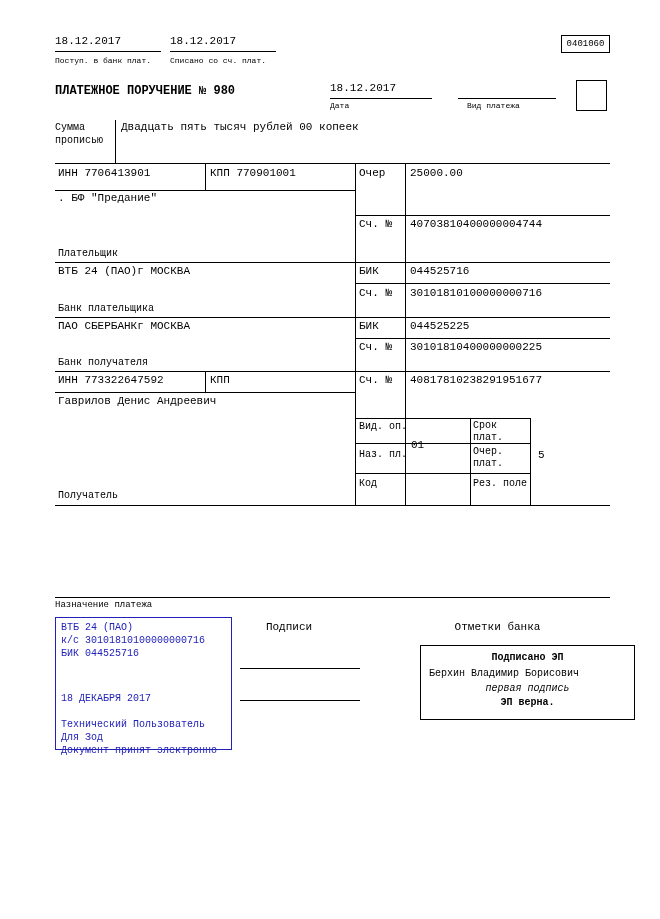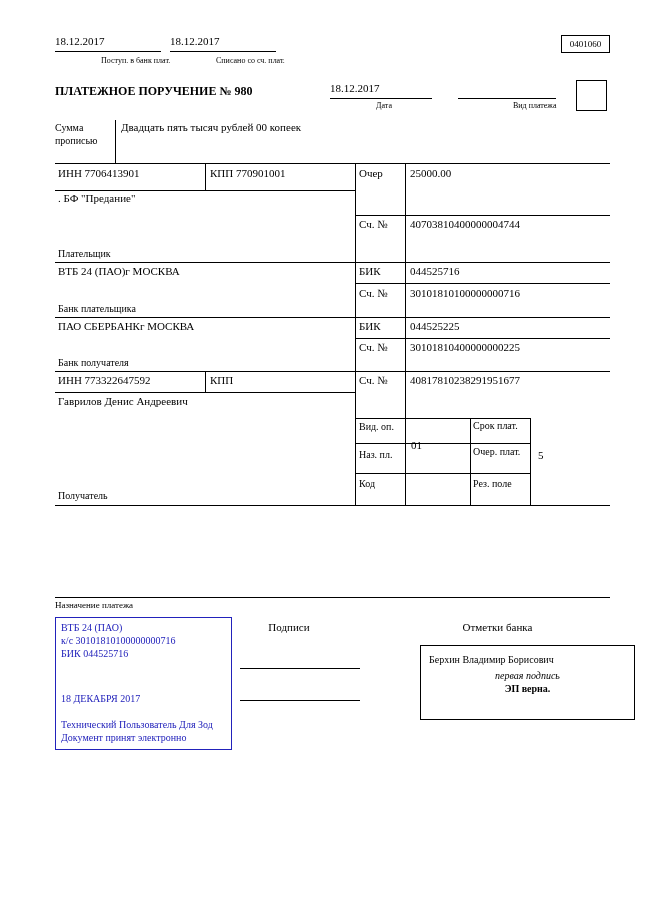--- a/index.html
+++ b/index.html
@@ -1,25 +1,25 @@
 <!DOCTYPE html>
 <html><head>
 <meta charset="utf-8">
 <style>
   * { margin:0; padding:0; box-sizing:border-box; }
   html,body { background:#ffffff; }
   .page {
     position:relative; width:660px; height:919px; background:#fff;
-    font-family:Liberation Serif, serif;
+    font-family:Liberation Mono, monospace;
     color:#000; font-size:11px; overflow:hidden;
   }
   .abs { position:absolute; white-space:pre-line; }
   .h { position:absolute; height:1px; background:#000; }
   .v { position:absolute; width:1px; background:#000; }
-  .small { font-size:8px;margin-left:46px; }
+  .small { font-size:8px; }
   .f9 { font-size:9px; }
   .f10 { font-size:10px; }
   .f12 { font-size:12px; }
   .b { font-weight:bold; }
   .i { font-style:italic; }
   .c { text-align:center; }
   .ul { border-bottom:1px solid #000; }
   .box { border:1px solid #000; }
   .bluebox {
     position:absolute; border:1px solid #2222bb; color:#2222bb;
@@ -122,18 +122,19 @@
     <div style="margin-top:13px;">Технический Пользователь Для Зод</div>
     <div>Документ принят электронно</div>
   </div>
 
   <div class="abs c" style="left:230px;top:621px;width:118px;">Подписи</div>
   <div class="h" style="left:240px;top:668px;width:120px;"></div>
   <div class="h" style="left:240px;top:700px;width:120px;"></div>
 
   <div class="abs c" style="left:400px;top:621px;width:195px;">Отметки банка</div>
   <div class="stampbox" style="left:420px;top:645px;width:215px;height:75px;">
+    <div class="b c">Подписано ЭП</div>
     <div style="margin-top:2px;">Берхин Владимир Борисович</div>
     <div class="i c" style="margin-top:2px;">первая подпись</div>
     <div class="b c">ЭП верна.</div>
   </div>
 
 </div>
 
 </body></html>

